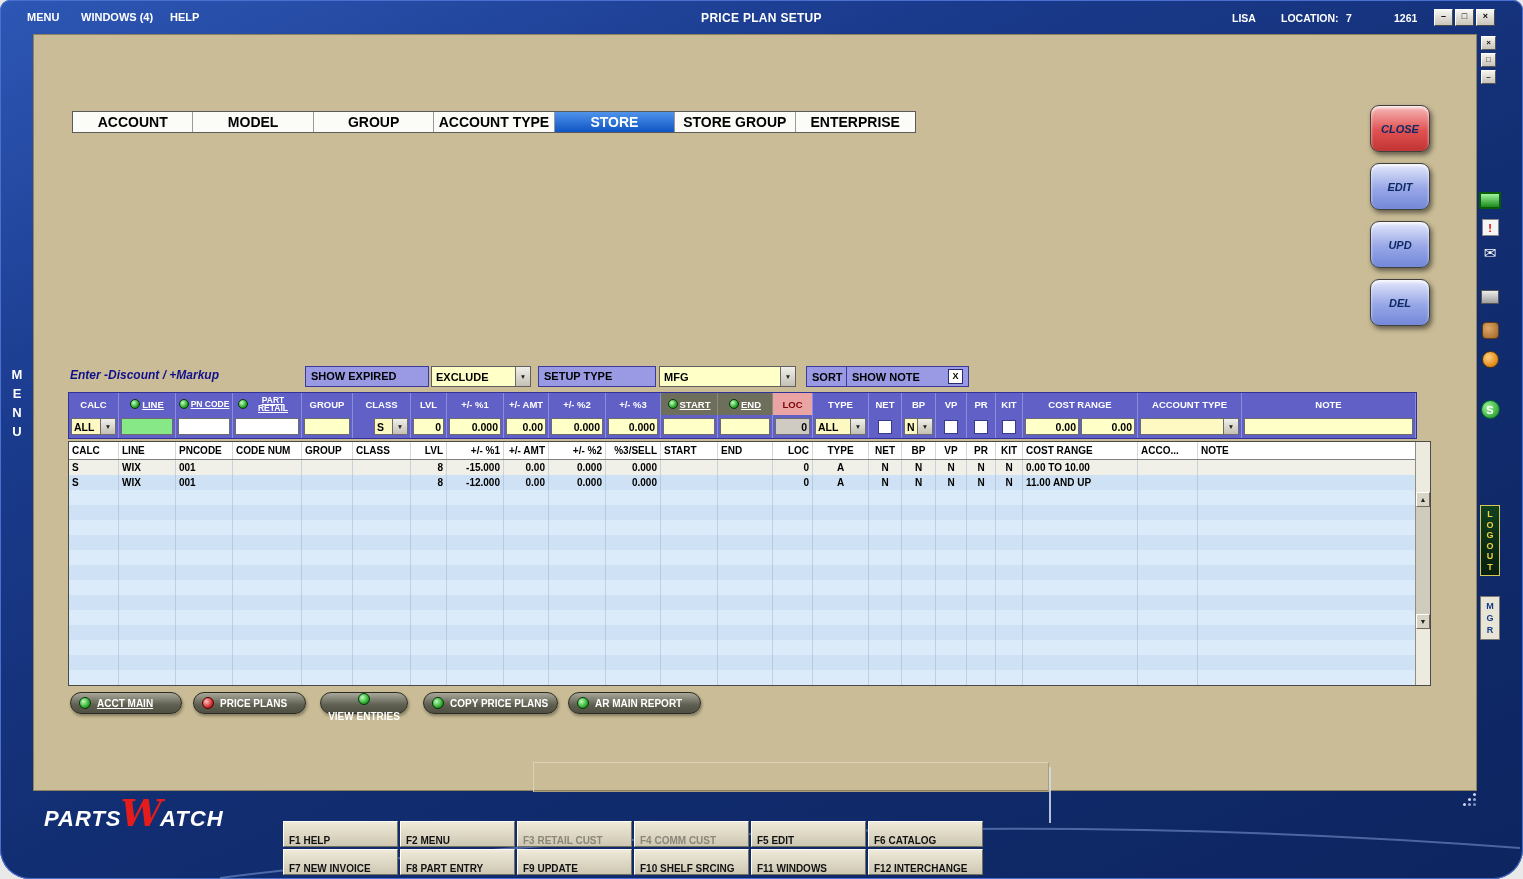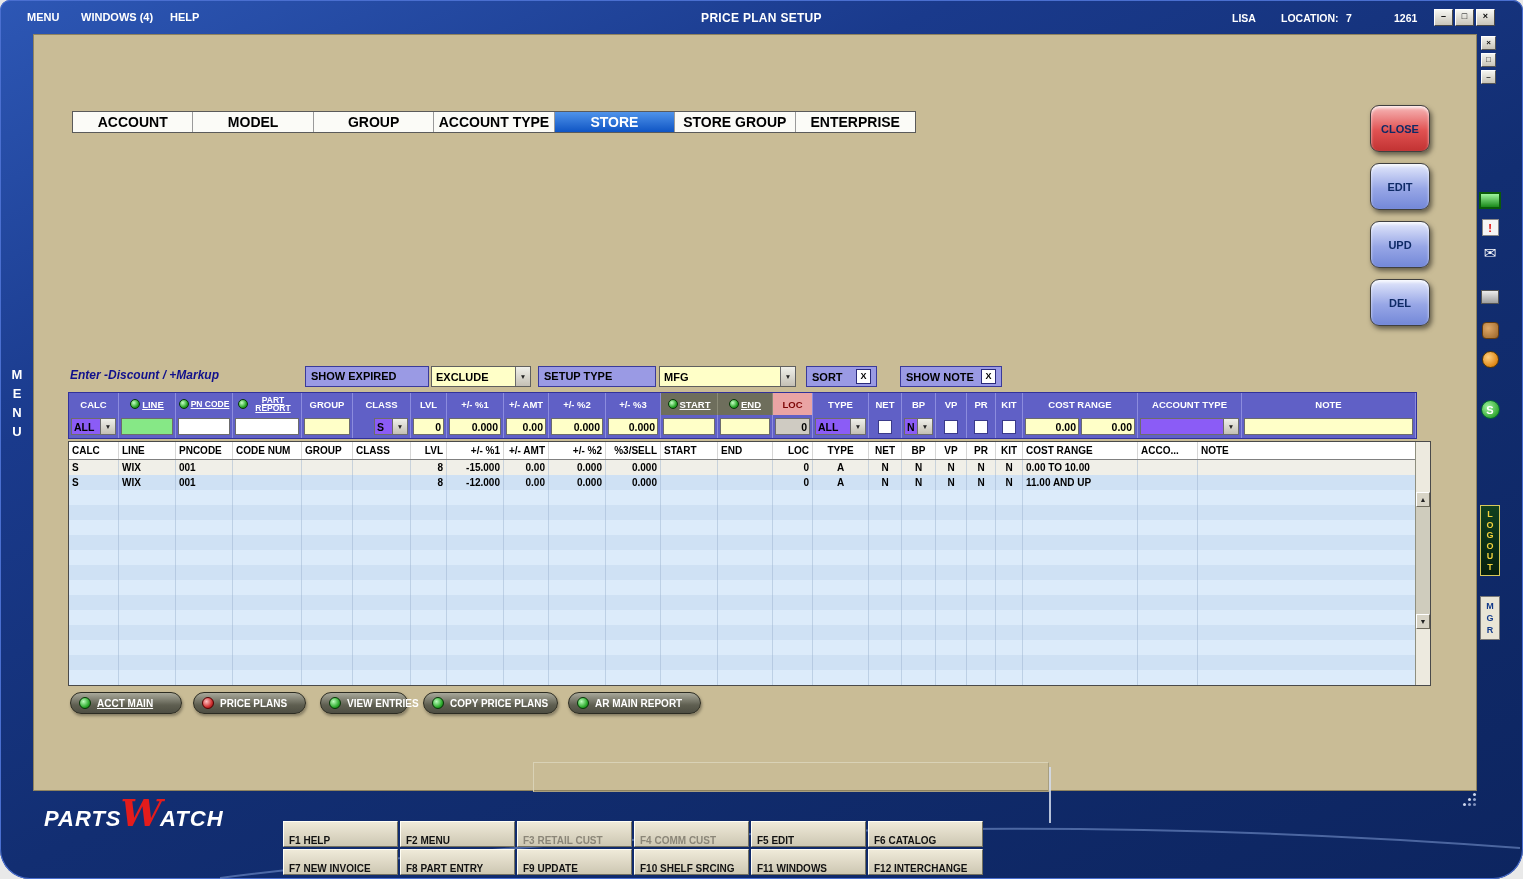--- a/index.html
+++ b/index.html
@@ -24,21 +24,21 @@
   .tab-bar{position:absolute;left:72px;top:111px;width:844px;height:22px;display:flex;
            background:#fff;border:1px solid #5a5a5a;box-sizing:border-box;}
   .tab{flex:1;display:flex;align-items:center;justify-content:center;font-weight:bold;font-size:14px;
        color:#000;background:#fbfbf7;border-right:1px solid #9a9a9a;}
   .tab:last-child{border-right:none;}
   .tab.active{background:linear-gradient(#4f93ea,#0f55c4);color:#fff;}
   
   .side-btn{position:absolute;left:1370px;width:58px;height:45px;border-radius:9px;display:flex;
             align-items:center;justify-content:center;font-weight:bold;font-size:11px;color:#0e2a66;
             border:1px solid #404040;
-            box-shadow:2px 3px 5px rgba(0,0,0,.5),inset 0 2px 3px rgba(255,255,255,.8);}
+            box-shadow:2px 3px 5px rgba(0,0,0,.5),inset 0 2px 3px rgba(255,255,255,.8);font-style:italic;}
   .side-btn.red{background:linear-gradient(#f7b9b9,#e05151 55%,#c23333);}
   .side-btn.blue{background:linear-gradient(#e4e9fc,#97a6e6 55%,#7388d8);}
   
   .hint{position:absolute;left:70px;top:368px;font-weight:bold;font-style:italic;font-size:12px;color:#10108c;}
   .flabel{position:absolute;top:366px;height:21px;background:#9a9ae4;border:1px solid #3a3a9a;color:#000;
           font-weight:bold;font-size:11px;line-height:19px;padding:0 5px;box-sizing:border-box;}
   .flabel.flex{display:flex;align-items:center;justify-content:space-between;line-height:normal;}
   .fchk{width:13px;height:13px;background:#fff;border:1px solid #2a2a7a;font-weight:bold;font-size:9px;
         line-height:13px;text-align:center;color:#000;}
   .fsel{position:absolute;top:366px;height:21px;background:#ffffc8;border:1px solid #5f5f5f;display:flex;
@@ -60,21 +60,21 @@
   .egrid-row{display:grid;height:23px;background:#6060c6;}
   .ecell{border-right:1px solid #8c8cde;display:flex;align-items:center;padding:0 2px;box-sizing:border-box;overflow:hidden;}
   .ecell.end{justify-content:flex-end;}
   .ecell.two{gap:2px;}
   .ein{background:#ffffc8;border:1px solid #6c6c6c;height:17px;font-weight:bold;font-size:10.5px;
        font-family:"Liberation Sans",sans-serif;padding:0 2px;width:100%;box-sizing:border-box;outline:none;}
   .ein.green{background:#86e886;}
   .ein.white{background:#fff;}
   .ein.grey{background:#cfcbc2;}
   .ein.num{text-align:right;}
-  .esel{background:#8b5cf6;border:1px solid #6c6c6c;height:17px;display:flex;align-items:center;width:100%;box-sizing:border-box;}
+  .esel{background:#fef9c3;border:1px solid #6c6c6c;height:17px;display:flex;align-items:center;width:100%;box-sizing:border-box;}
   .esel.small{width:34px;flex:none;}
   .esel-t{flex:1;padding:0 2px;font-weight:bold;font-size:10.5px;overflow:hidden;white-space:nowrap;}
   .echk{width:12px;height:12px;background:#fff;border:1px solid #3a3a8a;margin:0 auto;}
   
   .rgrid{position:absolute;left:68px;top:441px;width:1363px;height:245px;border:1px solid #4a4a4a;
          background:#fff;display:flex;box-sizing:border-box;}
   .rg-main{width:1347px;overflow:hidden;}
   .rg-head{display:grid;height:17px;background:#fff;border-bottom:1px solid #808080;}
   .rhead{display:flex;align-items:center;font-weight:bold;font-size:10px;color:#000;padding:0 3px;
          border-right:1px solid #d6d6d6;overflow:hidden;white-space:nowrap;box-sizing:border-box;}
@@ -204,41 +204,41 @@
   </div>
   <div class="flabel" style="left:538px;width:118px">SETUP TYPE</div>
   <div class="fsel" style="left:659px;width:137px">
     <span>MFG</span>
     <span class="darr">▼</span>
   </div>
   <div class="flabel flex" style="left:806px;width:71px">
     <span>SORT</span>
     <span class="fchk">X</span>
   </div>
-  <div class="flabel flex" style="left:900px;width:102px">
+  <div class="flabel flex" style="left:846px;width:123px">
     <span>SHOW NOTE</span>
     <span class="fchk">X</span>
   </div>
 
   <div class="egrid">
     <div class="egrid-head" style="grid-template-columns: 50px 57px 57px 69px 51px 58px 36px 57px 45px 57px 55px 57px 55px 40px 56px 33px 34px 31px 29px 27px 115px 104px 174px;">
         <div class="ehead">
           <span class="ehlab">CALC</span>
         </div>
         <div class="ehead">
           <div class="gdot"></div>
           <span class="ehlab u">LINE</span>
         </div>
         <div class="ehead">
           <div class="gdot"></div>
           <span class="ehlab u wrap">PN CODE</span>
         </div>
         <div class="ehead">
           <div class="gdot"></div>
-          <span class="ehlab u wrap">PART REPORT</span>
+          <span class="ehlab u wrap">PART RETAIL</span>
         </div>
         <div class="ehead">
           <span class="ehlab">GROUP</span>
         </div>
         <div class="ehead">
           <span class="ehlab">CLASS</span>
         </div>
         <div class="ehead">
           <span class="ehlab">LVL</span>
         </div>
@@ -796,21 +796,21 @@
 
   <div class="cmdbar">
       <div class="cmdbtn" style="width: 112px; margin-right: 11px; text-decoration: underline;">
         <div class="cdot"></div>
         <span>ACCT MAIN</span>
       </div>
       <div class="cmdbtn" style="width: 113px; margin-right: 14px;">
         <div class="cdot red"></div>
         <span>PRICE PLANS</span>
       </div>
-      <div class="cmdbtn" style="width: 88px; margin-right: 15px;">
+      <div class="cmdbtn" style="width: 88px; margin-right: 15px; flex-direction: column;">
         <div class="cdot"></div>
         <span>VIEW ENTRIES</span>
       </div>
       <div class="cmdbtn" style="width: 135px; margin-right: 10px;">
         <div class="cdot"></div>
         <span>COPY PRICE PLANS</span>
       </div>
       <div class="cmdbtn" style="width: 133px; margin-right: 0px;">
         <div class="cdot"></div>
         <span>AR MAIN REPORT</span>

